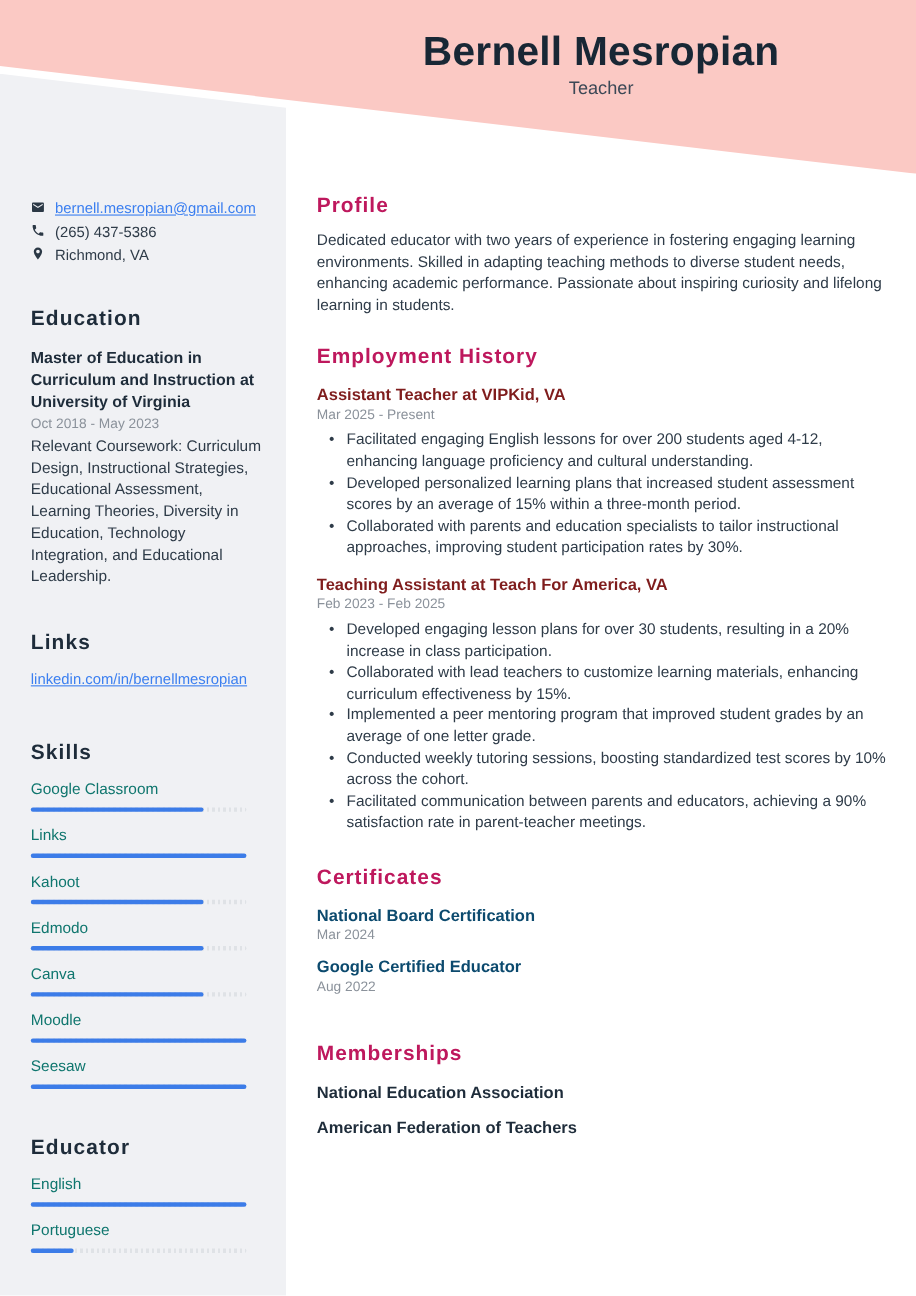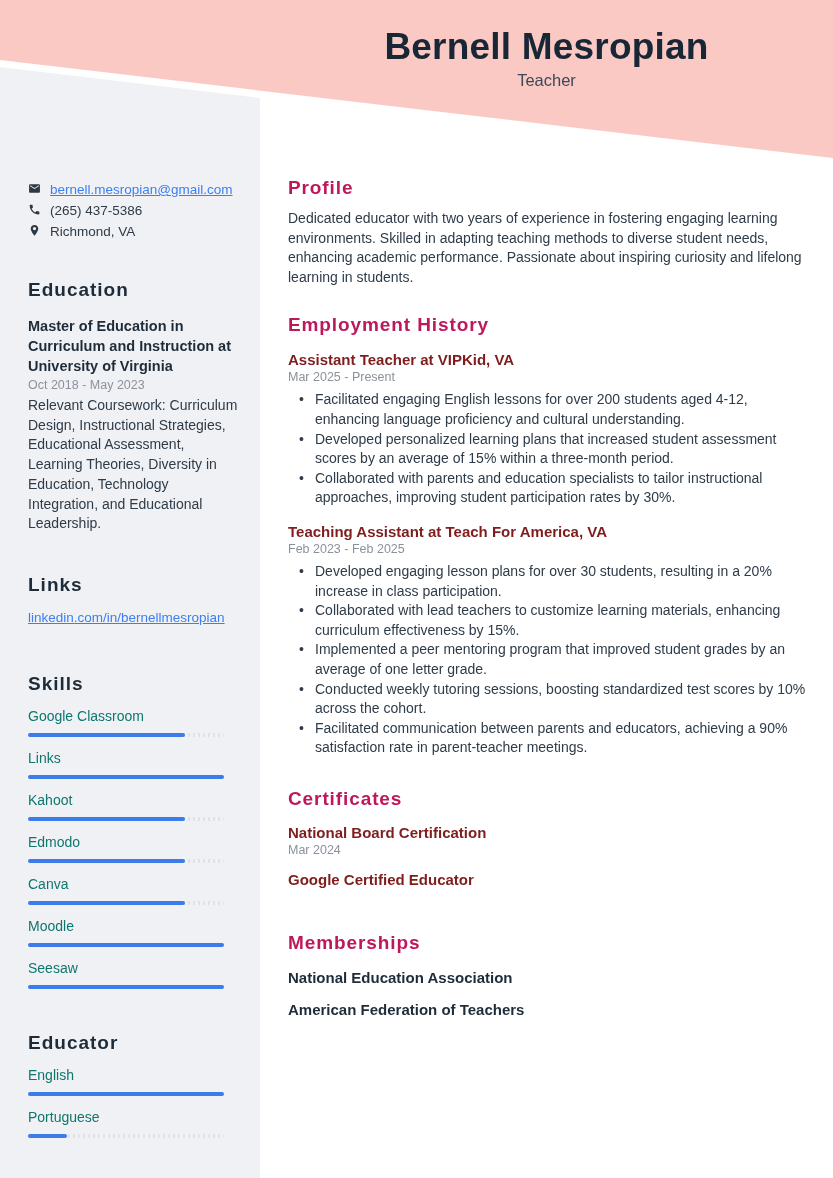--- a/index.html
+++ b/index.html
@@ -69,21 +69,21 @@
   .job h3 { font-size: 15px; font-weight: 700; color: #7f1d1d; }
   .job .dates { margin-top: 2px; margin-bottom: 6px; }
   .job ul { list-style: none; margin-top: 5px; }
   .job li {
     font-size: 14px; line-height: 19.6px; color: #2e3b48;
     padding-left: 16px; position: relative; margin-left: 11px;
   }
   .job li::before { content: "•"; position: absolute; left: 0; color: #2e3b48; }
   .sec-certificates { margin-top: 30px; }
   .cert-item { margin-top: 14px; }
-  .cert-item h3 { font-size: 15px; font-weight: 700; color: #7f1d1d; }
+  .cert-item h3 { font-size: 15px; font-weight: 700; color: #0c4a6e; }
   .sec-memberships { margin-top: 44px; }
   .member-item { margin-top: 15px; }
   .member-item h3 { font-size: 15px; font-weight: 700; color: #1e2c3a; }
 </style>
 </head>
 <body>
 
 <div class="page">
 
   <div class="pink-header"></div>
@@ -228,20 +228,21 @@
     </section>
 
     <section class="sec-certificates">
       <h2>Certificates</h2>
       <div class="cert-item">
         <h3>National Board Certification</h3>
         <div class="dates">Mar 2024</div>
       </div>
       <div class="cert-item">
         <h3>Google Certified Educator</h3>
+        <div class="dates">Aug 2022</div>
       </div>
     </section>
 
     <section class="sec-memberships">
       <h2>Memberships</h2>
       <div class="member-item">
         <h3>National Education Association</h3>
       </div>
       <div class="member-item">
         <h3>American Federation of Teachers</h3>

